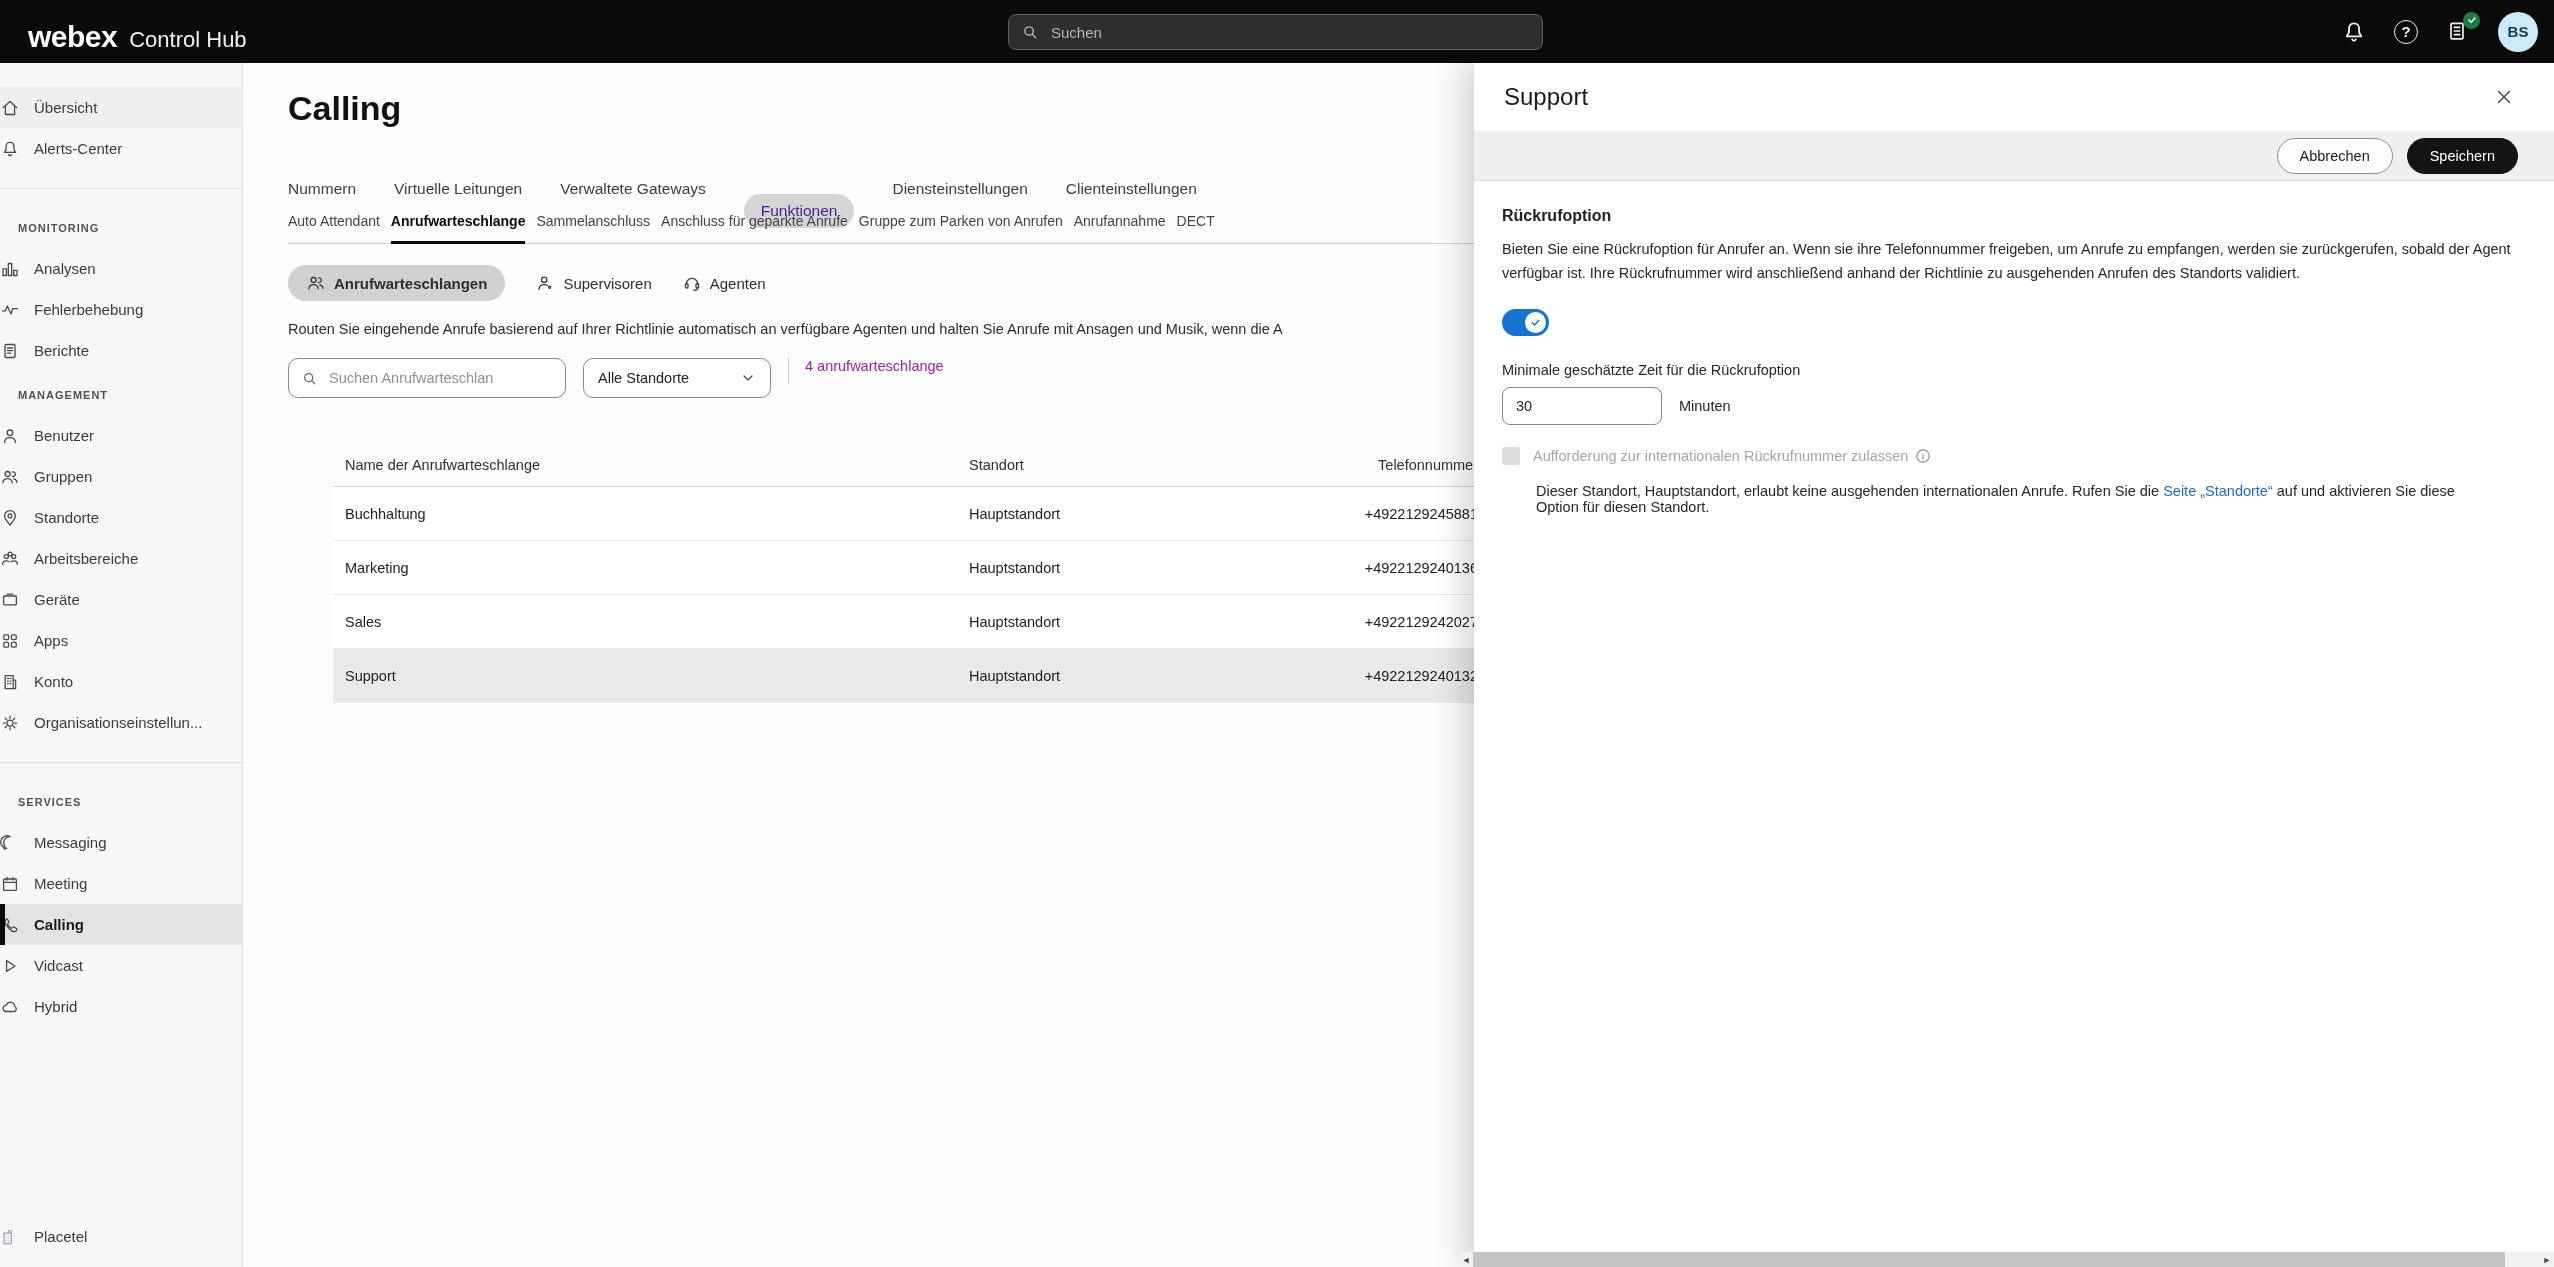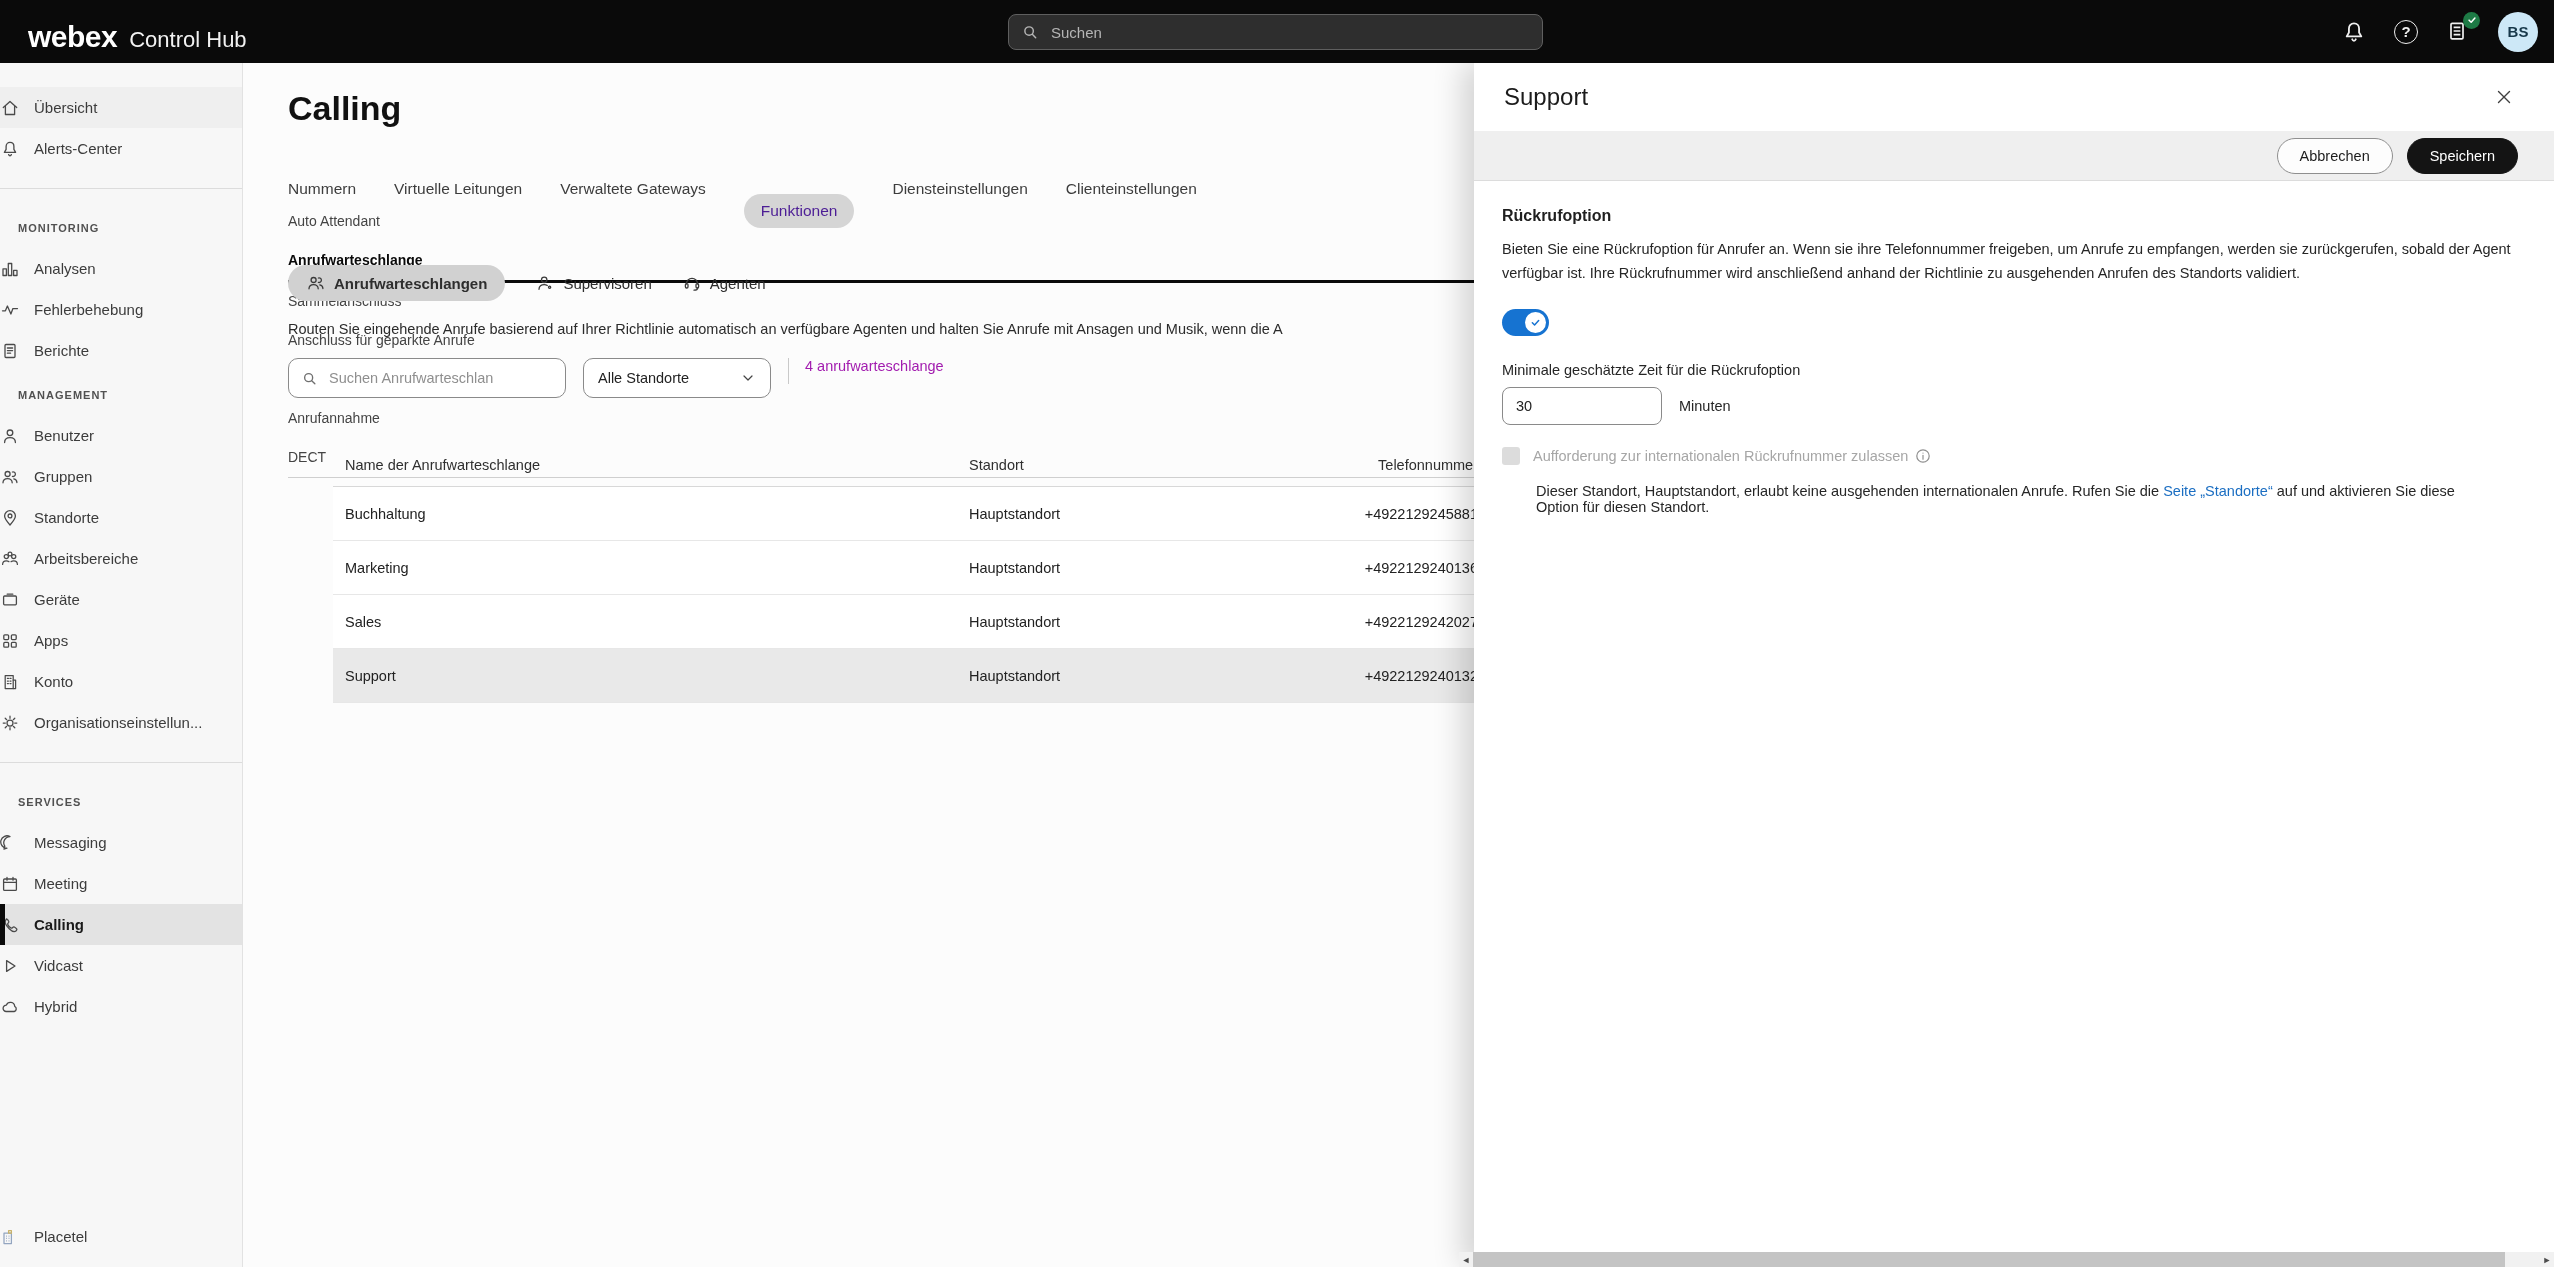--- a/index.html
+++ b/index.html
@@ -43,21 +43,21 @@
   .side-footer { position:absolute; left:0; bottom:10px; width:100%; }
   .side-footer .ic { color:#8ea2bd; }
 
   
   .main { position:absolute; left:243px; top:63px; right:0; bottom:0; background:#fcfcfc; overflow:hidden; }
   .page-title { position:absolute; left:45px; top:26px; font-size:34px; font-weight:bold; color:#111; }
   .tabs { position:absolute; left:45px; top:87px; display:flex; align-items:center; gap:38px; font-size:15.5px; color:#3d3d3d; }
   .tab { cursor:pointer; white-space:nowrap; }
   .tab.selected { background:#d5d5d5; color:#4c1d95; border-radius:17px; padding:8px 17px;margin-top:44px; }
   .subtabs { position:absolute; left:45px; top:150px; width:1188px; display:flex; gap:11px; font-size:14px; color:#444;
-    border-bottom:1px solid #cfcfcf;flex-direction:column; }
+    border-bottom:1px solid #cfcfcf; }
   .subtab { padding-bottom:12px; cursor:pointer; white-space:nowrap; }
   .subtab.selected { color:#0a0a0a; font-weight:bold; border-bottom:3px solid #0a0a0a; margin-bottom:-1px; }
   .pills { position:absolute; left:45px; top:202px; display:flex; align-items:center; gap:30px; font-size:15px; color:#2e2e2e; }
   .pill { display:flex; align-items:center; gap:8px; cursor:pointer; }
   .pill .ic { width:20px; height:20px; color:#3a3a3a; }
   .pill.selected { background:#d1d1d1; border-radius:18px; height:36px; padding:0 18px; font-weight:bold; }
   .desc { position:absolute; left:45px; top:258px; width:1540px; font-size:14.5px; color:#2b2b2b; white-space:nowrap; overflow:hidden; }
   .filter-row { position:absolute; left:45px; top:295px; display:flex; align-items:flex-start; }
   .q-search { width:278px; height:40px; border:1px solid #8a8a8a; border-radius:10px; background:#fff;
     display:flex; align-items:center; gap:9px; padding:0 12px; }

